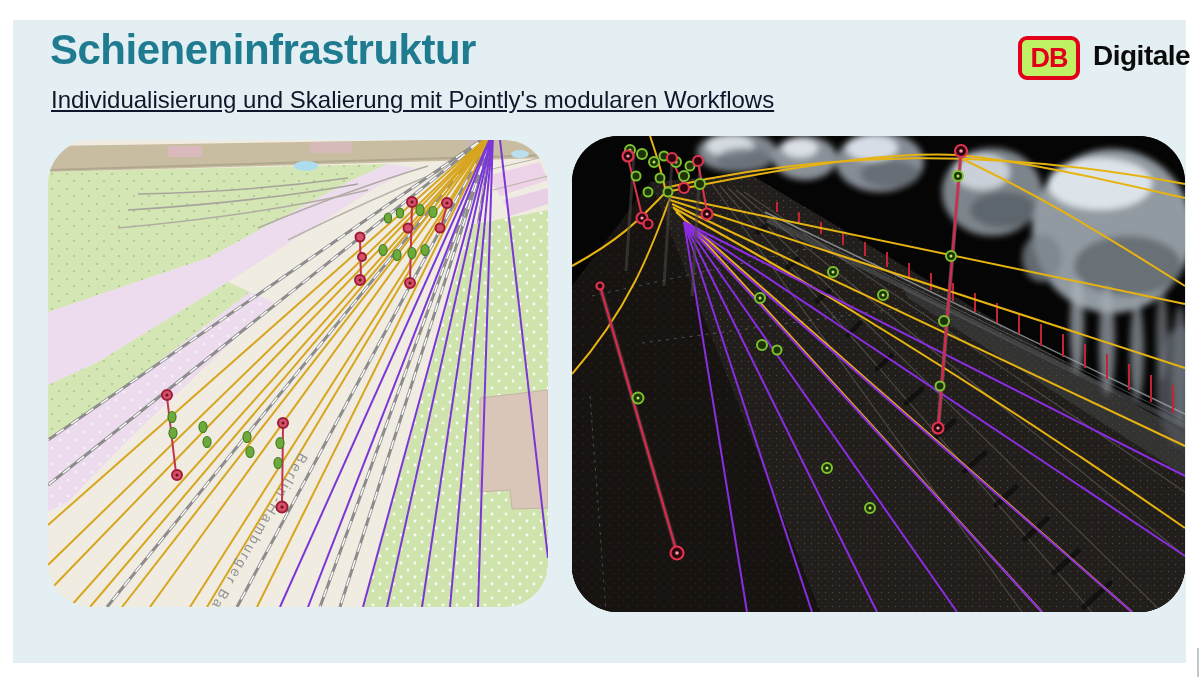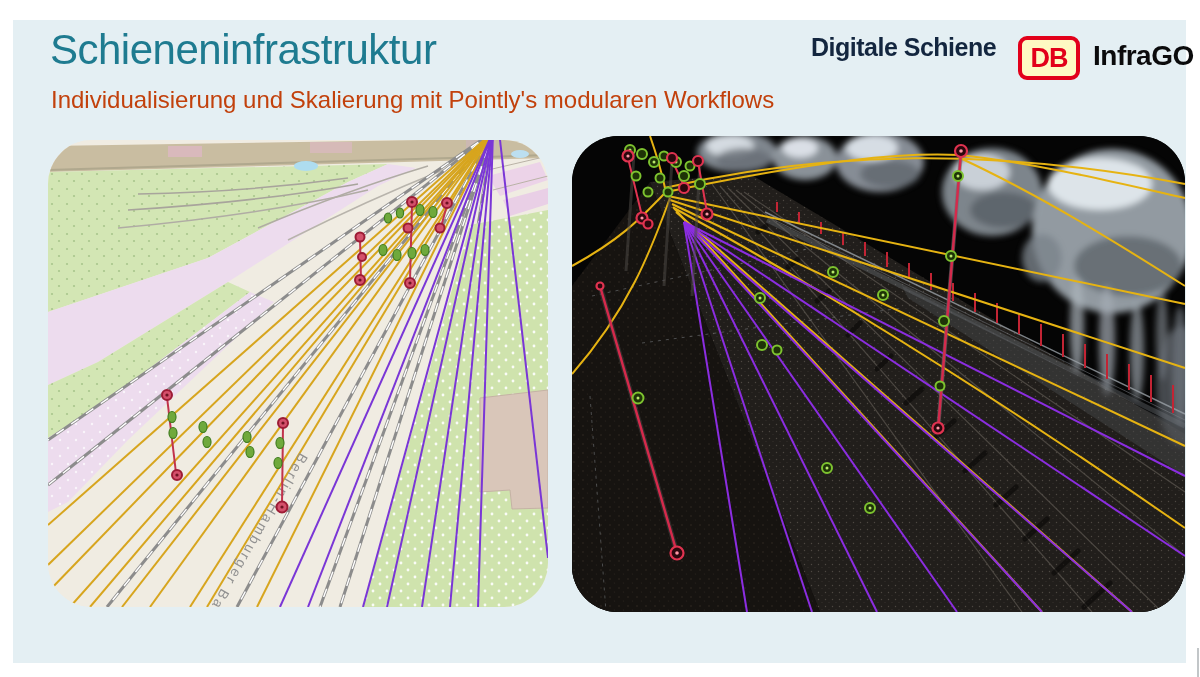--- a/index.html
+++ b/index.html
@@ -1,29 +1,29 @@
 <!DOCTYPE html>
 <html><head>
 <meta charset="utf-8">
 <style>
   html,body{margin:0;padding:0;background:#fff;}
   .canvas{position:relative;width:1200px;height:677px;background:#ffffff;overflow:hidden;
           font-family:"Liberation Sans",sans-serif;}
   .slide{position:absolute;left:13px;top:20px;width:1173px;height:643px;background:#e4eff3;}
 
   
-  .title{position:absolute;left:37px;top:6px;font-size:42px;font-weight:400;color:#1e7b90;letter-spacing:-0.5px;}
-  .subtitle{position:absolute;left:38px;top:66px;font-size:24px;font-weight:400;color:#c2410c;}
+  .title{position:absolute;left:37px;top:6px;font-size:42px;font-weight:700;color:#1e7b90;letter-spacing:-0.5px;}
+  .subtitle{position:absolute;left:38px;top:66px;font-size:24px;font-weight:400;color:#0f172a;text-decoration:underline;}
 
   .logo-row{position:absolute;left:798px;top:10px;width:370px;height:74px;}
   .ds-logo{position:absolute;left:0;top:4px;width:200px;}
   .ds-line1{font-size:25px;font-weight:800;color:#13263f;letter-spacing:-0.5px;line-height:1.05;}
   .ds-line2{font-size:22px;color:#13263f;line-height:1.1;white-space:nowrap;}
   .ds-hashes{font-size:19px;font-weight:700;letter-spacing:-1.5px;margin-right:4px;}
-  .db-badge{position:absolute;left:207px;top:6px;width:54px;height:36px;background:#fef9c3;border:4px solid #e2001a;
+  .db-badge{position:absolute;left:207px;top:6px;width:54px;height:36px;background:#bef264;border:4px solid #e2001a;
             border-radius:9px;display:flex;align-items:center;justify-content:center;}
   .db-badge span{font-size:27px;font-weight:800;color:#e2001a;letter-spacing:-1px;line-height:1;}
   .infrago{position:absolute;left:282px;top:10px;font-size:28px;font-weight:800;color:#0b0b0c;letter-spacing:-0.5px;}
 
   
   .panel{position:absolute;overflow:hidden;}
   .panel-map{left:35px;top:120px;width:500px;height:467px;border-radius:44px;background:#f0ece2;}
   .panel-cloud{left:559px;top:116px;width:613px;height:476px;border-radius:46px;background:#060606;}
   .panel svg{display:block;}
 
@@ -37,26 +37,25 @@
 <body>
 
 <div class="canvas">
   <div class="slide">
 
     <div class="title">Schieneninfrastruktur</div>
     <div class="subtitle">Individualisierung und Skalierung mit Pointly's modularen Workflows</div>
 
     <div class="logo-row">
       <div class="ds-logo">
-        <div class="ds-line1">Digitale Schiene</div>
       </div>
       <div class="db-badge">
         <span>DB</span>
       </div>
-      <div class="infrago">InfraGO</div>
+      <div class="infrago">Digitale</div>
     </div>
 
     <div class="panel panel-map">
       <svg width="500" height="467" viewBox="0 0 500 467">
         <defs>
           <pattern id="gdots" width="14" height="14" patternUnits="userSpaceOnUse">
             <rect width="14" height="14" fill="#cfe3ad"></rect>
             <circle cx="3" cy="3" r="1.4" fill="#ffffff" opacity=".9"></circle>
             <circle cx="10" cy="10" r="1.4" fill="#ffffff" opacity=".9"></circle>
           </pattern>

